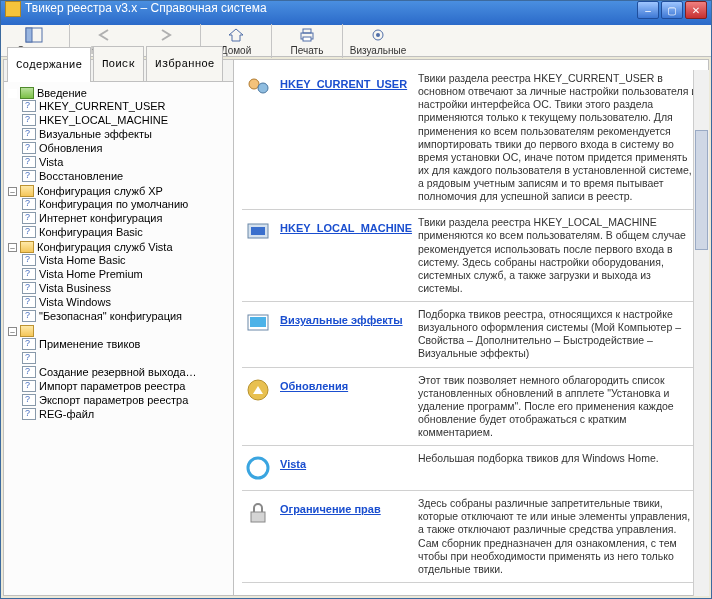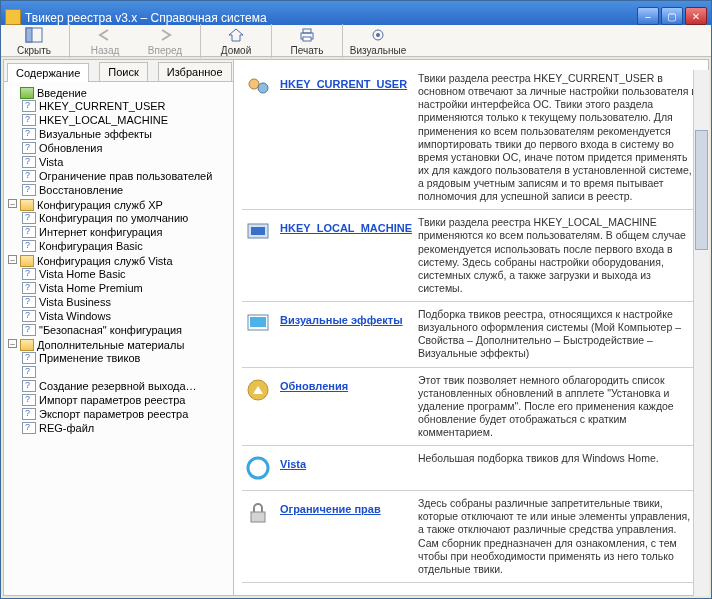--- a/index.html
+++ b/index.html
@@ -1,40 +1,40 @@
 <!DOCTYPE html>
 <html><head>
 <meta charset="utf-8">
 <style>
 * { box-sizing: border-box; margin: 0; padding: 0; }
 body { font-family: Tahoma, Arial, sans-serif; font-size: 11px; background: #fff; width: 712px; height: 599px; overflow: hidden; }
 .window { width: 712px; height: 599px; border: 1px solid #3c6a9e; background: #ece9d8; display: flex; flex-direction: column; }
-.titlebar { height: 24px; background: linear-gradient(#4a8fe0,#2b6ac9); display: flex; align-items: flex-end; padding: 0 4px; color: #fff; font-size: 12px; }
+.titlebar { height: 24px; background: linear-gradient(#4a8fe0,#2b6ac9); display: flex; align-items: flex-start; padding: 0 4px; color: #fff; font-size: 12px; }
 .titlebar .title-icon { width: 16px; height: 16px; background: #f5c33b; border: 1px solid #b5871e; margin-right: 4px; }
 .titlebar .title-text { flex: 1; overflow: hidden; white-space: nowrap; }
 .titlebar .winbtns { display: flex; gap: 2px; }
 .titlebar .wbtn { width: 22px; height: 18px; background: linear-gradient(#9ec6ff,#3c77d4); border: 1px solid #1f4e9c; border-radius: 2px; display: flex; align-items: center; justify-content: center; color: #fff; font-size: 10px; cursor: pointer; }
 .titlebar .wbtn.close { background: linear-gradient(#f08080,#c63030); border-color: #802020; }
 .toolbar { height: 32px; background: #f7f6f2; border-bottom: 1px solid #c0c0c0; display: flex; align-items: center; padding: 2px 6px; gap: 6px; }
 .toolbar .sep { width: 1px; height: 34px; background: #c5c5c5; margin: 0 2px; }
 .tbtn { display: flex; flex-direction: column; align-items: center; width: 54px; padding: 2px; cursor: pointer; border: 1px solid transparent; }
 .tbtn .ticon { width: 20px; height: 18px; margin-bottom: 1px; display:flex;align-items:center;justify-content:center; }
 .tbtn .tlabel { font-size: 10px; color: #333; }
 .tbtn.disabled .tlabel { color: #9a9a9a; }
 .tbtn.disabled .ticon svg path, .tbtn.disabled .ticon svg polyline { stroke:#b0b0b0 !important; }
 .client { flex: 1; display: flex; min-height: 0; background: #fff; border:1px solid #c0c0c0; margin:2px; }
 .nav { width: 230px; border-right: 1px solid #c0c0c0; display: flex; flex-direction: column; background: #fcfcfc; }
 .tabs { height: 22px; display: flex; align-items: flex-end; padding: 2px 3px 0 3px; background: #f2f2f0; border-bottom: 1px solid #c0c0c0; }
-.tab { font-size: 11px; padding: 3px 8px; border: 1px solid #c0c0c0; border-bottom: none; background: #f7f6f2; margin-right: 10px; cursor: pointer; }
+.tab { font-size: 11px; padding: 11px 8px; border: 1px solid #c0c0c0; border-bottom: none; background: #f7f6f2; margin-right: 2px; cursor: pointer; font-family: Liberation Mono, monospace; }
 .tab.active { background: #fff; font-weight: normal; position: relative; top: 1px; }
 .tree { flex: 1; overflow: auto; padding: 4px 2px; }
 .tree ul { list-style: none; padding-left: 14px; }
 .tree > ul { padding-left: 2px; }
 .tree li { padding: 1px 0; white-space: nowrap; }
-.node { display: flex; align-items: flex-start; gap: 3px; cursor: pointer; }
+.node { display: flex; align-items: center; gap: 3px; cursor: pointer; }
 .expander { width: 9px; height: 9px; border: 1px solid #8a8a8a; font-size: 8px; line-height: 7px; text-align: center; color: #333; background: #fff; }
 .expander.empty { border: none; }
 .book-icon, .page-icon, .folder-icon { width: 14px; height: 12px; display: inline-block; }
 .book-icon { background: linear-gradient(#b8e09a,#7cc147); border: 1px solid #4f8a2b; }
 .folder-icon { background: linear-gradient(#ffe9a8,#f4c659); border: 1px solid #bd9331; }
 .page-icon { background: #fff; border: 1px solid #8899aa; position: relative; }
 .page-icon::after { content: "?"; position: absolute; left: 2px; top: -1px; font-size: 9px; color: #4a70c0; }
 .content { flex: 1; overflow: auto; background: #fff; }
 .content-inner { padding: 6px 8px 12px 8px; }
 .row { display: flex; border-bottom: 1px solid #d0d0d0; padding: 6px 2px; gap: 8px; }
@@ -164,26 +164,20 @@
                 </li>
               <li>
                   <div class="node">
                     <span class="page-icon"></span>
                     <span>Vista</span>
                   </div>
                 </li>
               <li>
                   <div class="node">
                     <span class="page-icon"></span>
-                    <span>Ограничение прав пользователей</span>
-                  </div>
-                </li>
-              <li>
-                  <div class="node">
-                    <span class="page-icon"></span>
                     <span>Восстановление</span>
                   </div>
                 </li>
             </ul>
           </li>
           <li>
               <div class="node">
                 <span class="expander">–</span>
                 <span class="folder-icon"></span>
                 <span>Конфигурация служб XP</span>
@@ -245,21 +239,20 @@
                     <span class="page-icon"></span>
                     <span>"Безопасная" конфигурация</span>
                   </div>
                 </li>
             </ul>
           </li>
           <li>
               <div class="node">
                 <span class="expander">–</span>
                 <span class="folder-icon"></span>
-                <span>Дополнительные материалы</span>
               </div>
             <ul>
               <li>
                   <div class="node">
                     <span class="page-icon"></span>
                     <span>Применение твиков</span>
                   </div>
                 </li>
               <li>
                   <div class="node">

